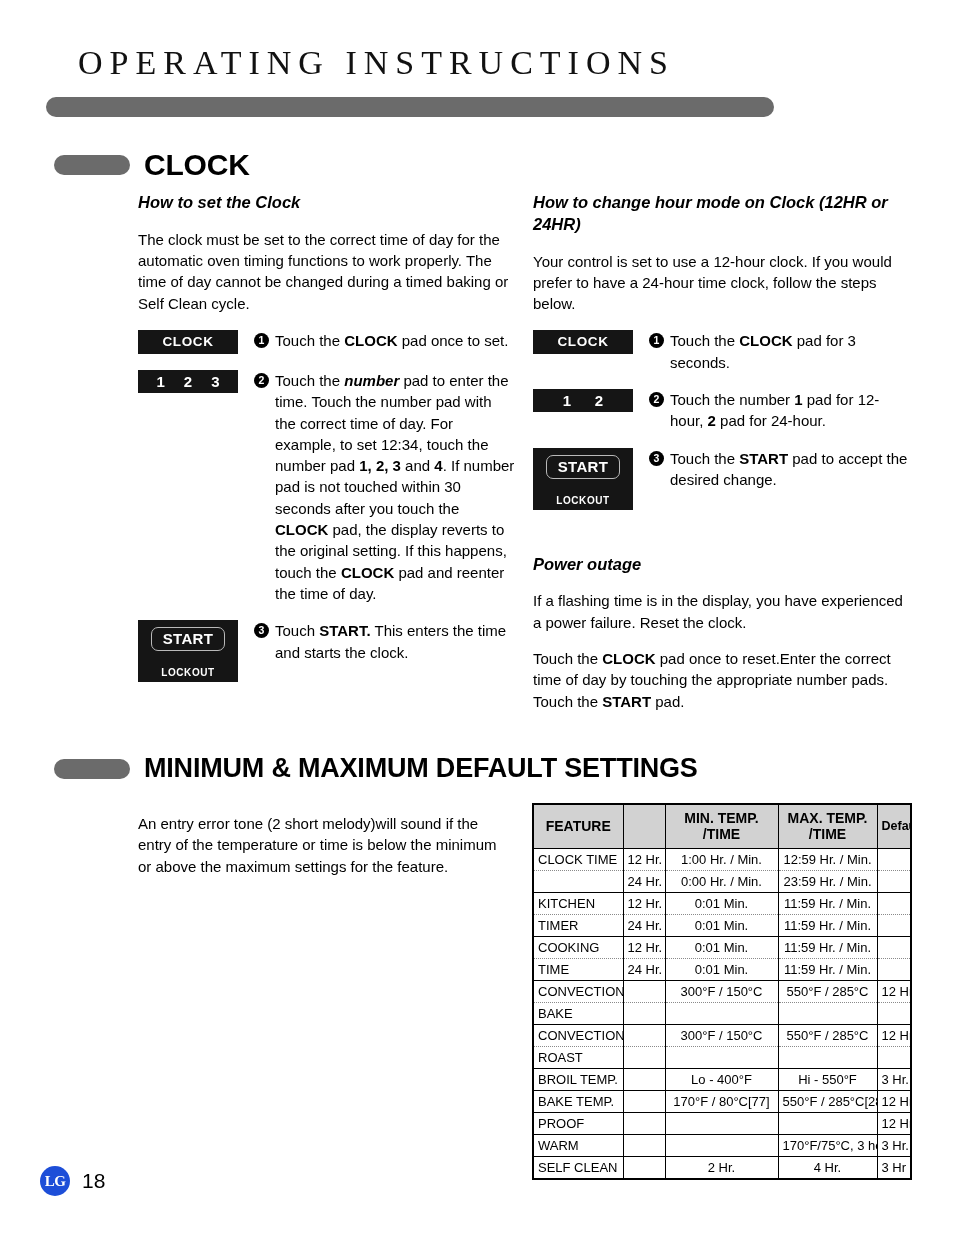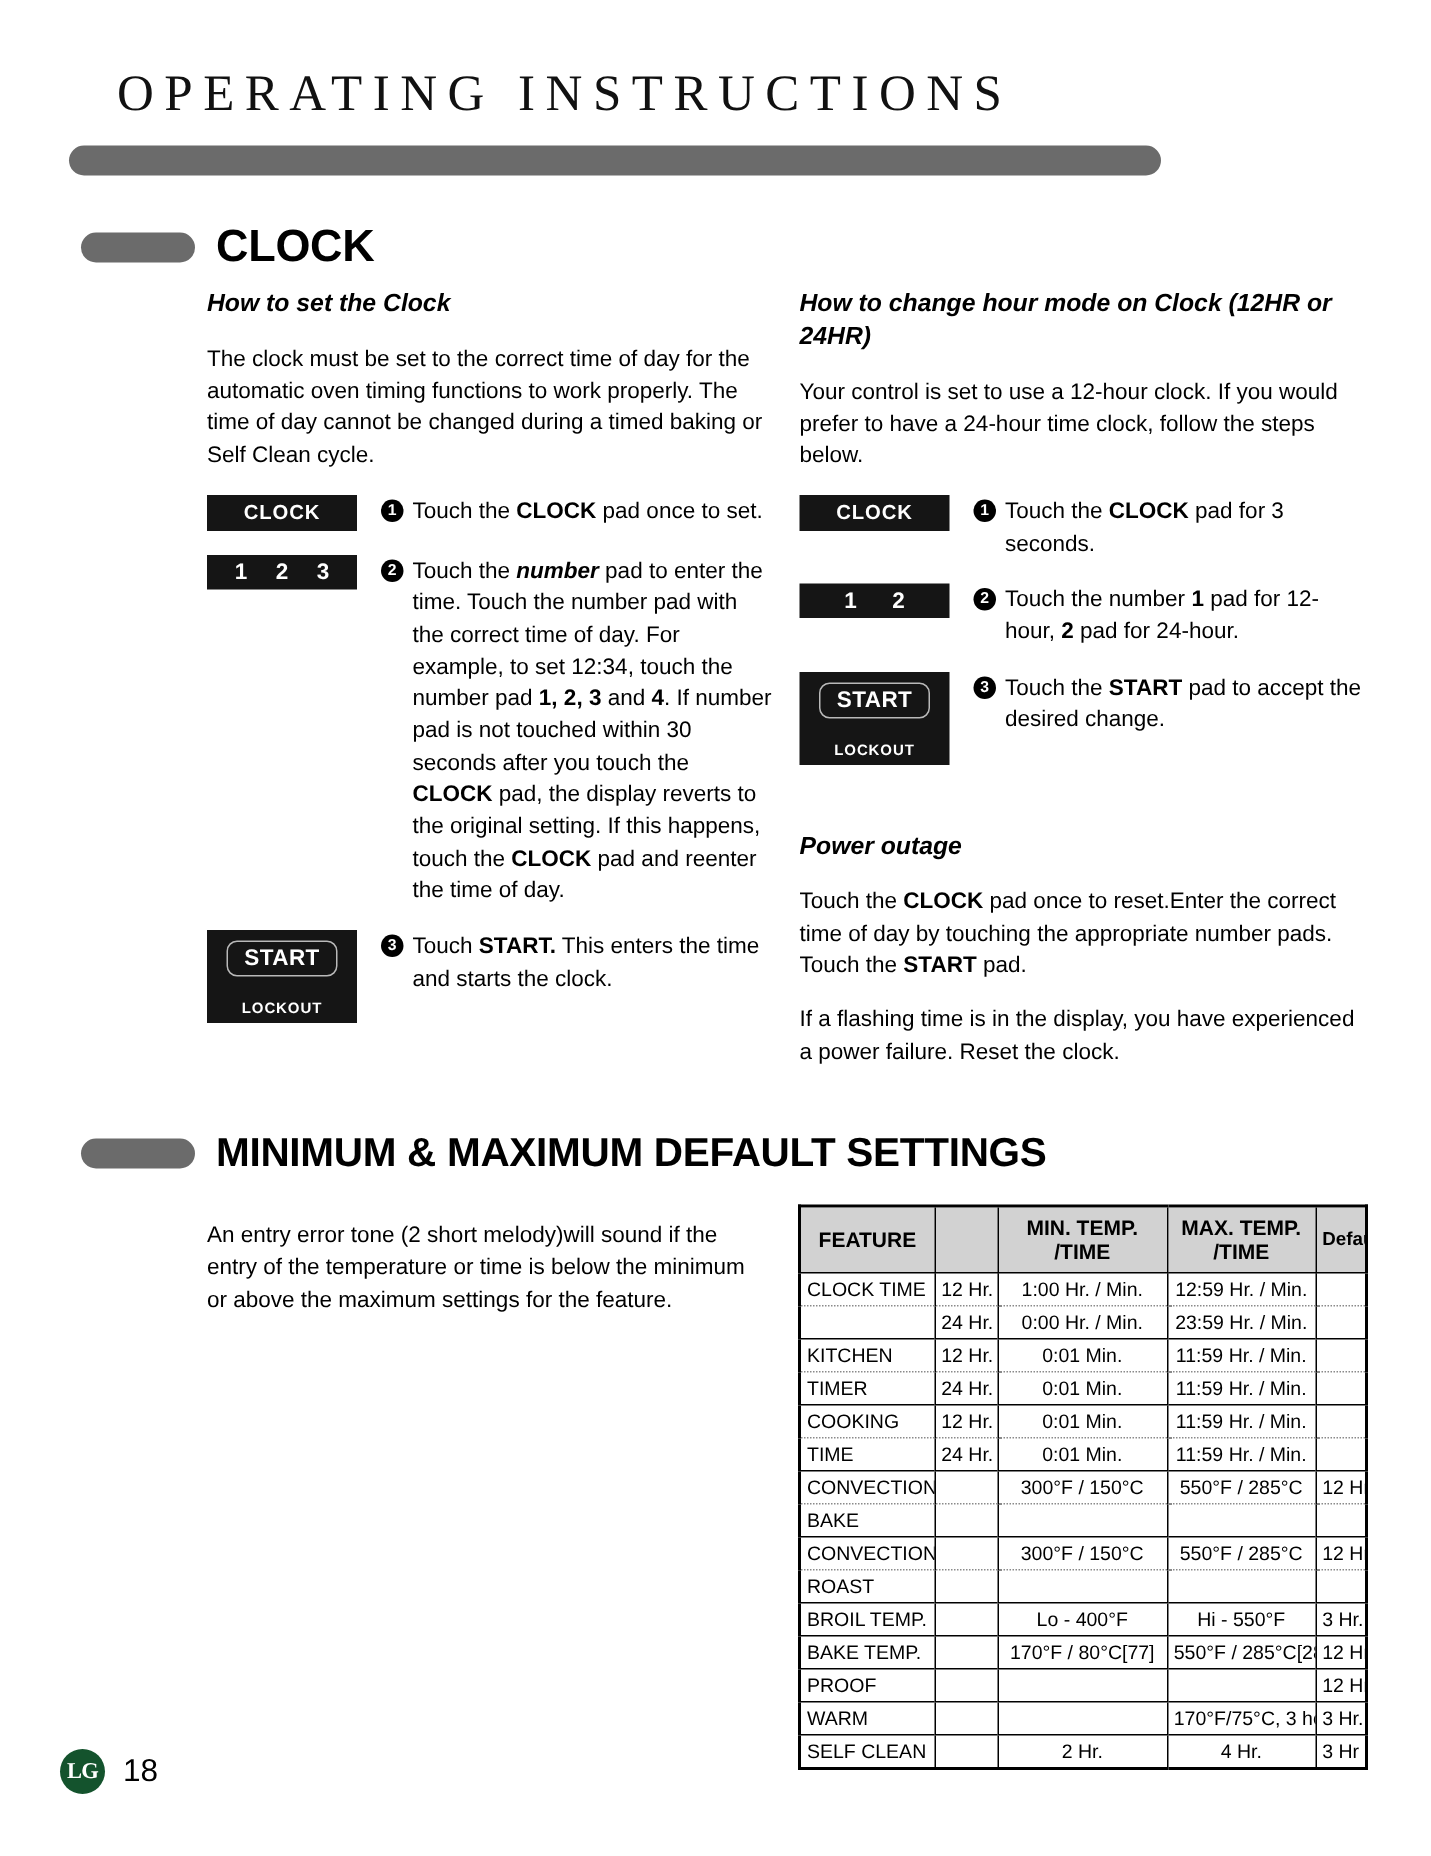--- a/index.html
+++ b/index.html
@@ -232,21 +232,21 @@
     position: absolute;
     left: 40px;
     top: 1166px;
     display: flex;
     align-items: center;
   }
   #lg-logo {
     width: 30px;
     height: 30px;
     border-radius: 50%;
-    background: #14532d;
+    background: #1d4ed8;
     color: #ffffff;
     font-size: 15px;
     font-weight: bold;
     font-family: "Liberation Serif", serif;
     display: flex;
     align-items: center;
     justify-content: center;
     letter-spacing: -0.5px;
   }
   #page-number {
@@ -339,22 +339,22 @@
             <div class="lockout">LOCKOUT</div>
           </div>
         </div>
         <div class="step-text">
           <span class="step-num">3</span>
           <span class="step-body"><span>Touch the </span><b>START</b><span> pad to accept the desired change.</span></span>
         </div>
       </div>
     </div>
   <h3 class="sub" style="margin-top:44px;">Power outage</h3>
+  <p class="body">If a flashing time is in the display, you have experienced a power failure. Reset the clock.</p>
   <p class="body" id="right-po2"><span>Touch the </span><b>CLOCK</b><span> pad once to reset.Enter the correct time of day by touching the appropriate number pads. Touch the </span><b>START</b><span> pad.</span></p>
-  <p class="body">If a flashing time is in the display, you have experienced a power failure. Reset the clock.</p>
 </div>
 
 <div class="section-head" id="section-minmax">
   <span class="section-pill"></span>
   <span class="section-title">MINIMUM &amp; MAXIMUM DEFAULT SETTINGS</span>
 </div>
 
 <div id="minmax-text">
   <p class="body">An entry error tone (2 short melody)will sound if the entry of the temperature or time is below the minimum or above the maximum settings for the feature.</p>
 </div>

